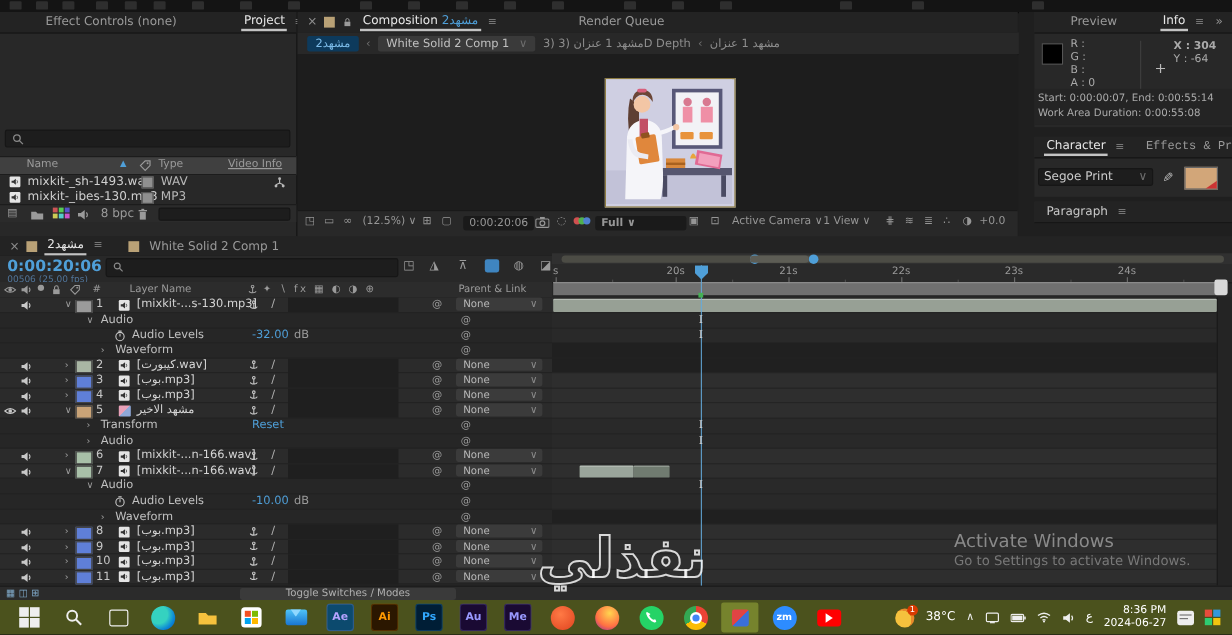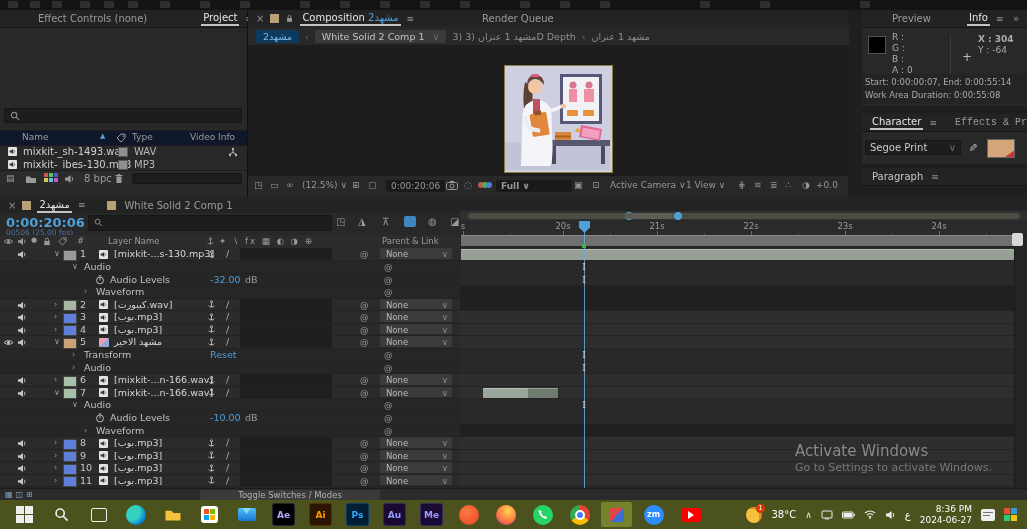--- a/index.html
+++ b/index.html
@@ -17,21 +17,21 @@
   .inset{background:#1d1d1d;border:1px solid #161616;border-radius:2px;}
   .blue{color:#4f9fd8;}
   .dim{color:#8e8e8e;}
   .vdim{color:#6d6d6d;}
   
   #topstrip{left:0;top:0;width:1027px;height:10px;background:#141414;border-bottom:1px solid #050505;}
   #topstrip span{position:absolute;top:1px;width:10px;height:7px;background:#2e2e2e;border-radius:1px;}
   
   #leftpanel{left:0;top:10px;width:247px;height:187px;background:#282828;border-right:1px solid #101010;}
   #proj-search{left:4px;top:98px;width:238px;height:15px;display:flex;align-items:center;padding-left:5px;box-sizing:border-box;}
-  #proj-header{left:0;top:120px;width:247px;height:14px;background:#0f172a;border-top:1px solid #1c1c1c;border-bottom:1px solid #1c1c1c;color:#9a9a9a;font-size:9px;}
+  #proj-header{left:0;top:120px;width:247px;height:14px;background:#404040;border-top:1px solid #1c1c1c;border-bottom:1px solid #1c1c1c;color:#9a9a9a;font-size:9px;}
   #proj-rows .prow{position:absolute;left:0;width:247px;height:13px;display:flex;align-items:center;}
   #proj-bottom{left:0;top:160px;width:247px;height:14px;background:#2b2b2b;border-top:1px solid #1c1c1c;color:#9a9a9a;}
   .fic{display:inline-block;width:9px;height:9px;background:#e4e4e4;border-radius:1px;position:relative;}
   .fic svg{position:absolute;left:1px;top:1px;}
   .thumbic{display:inline-block;width:10px;height:9px;border-radius:1px;background:linear-gradient(135deg,#e8a0b8 0 50%,#8fa8d8 50% 100%);}
   .sw{display:inline-block;width:8px;height:8px;background:#8f8f8f;border:1px solid #555;}
   
   #comppanel{left:248px;top:10px;width:600px;height:187px;background:#222;}
   #compcrumbs{position:absolute;left:0;top:17px;width:600px;height:18px;background:#282828;border-bottom:1px solid #191919;
     display:flex;align-items:center;gap:6px;padding-left:8px;white-space:nowrap;font-size:9.5px;}
@@ -210,21 +210,21 @@
           <use href="#i-search"></use>
         </svg>
     </div>
     <div id="proj-header" class="abs">
       <span class="abs" style="left:22px;top:1px;">Name</span>
       <span class="abs" style="left:100px;top:1px;color:#4f9fd8;font-size:7px;">▲</span>
       <svg class="abs" style="left:116px;top:2px;color:#9a9a9a" width="10" height="10">
           <use href="#i-tag"></use>
         </svg>
       <span class="abs" style="left:132px;top:1px;">Type</span>
-      <span class="abs" style="left:190px;top:1px;">Video Info</span>
+      <span class="abs" style="left:190px;top:1px;text-decoration:underline;">Video Info</span>
     </div>
     <div id="proj-rows">
         <div class="prow" style="top: 135px;">
           <span class="fic" style="margin-left: 8px;">
             <svg width="7" height="7" style="color: rgb(51, 51, 51);">
               <use href="#i-spk"></use>
             </svg>
           </span>
           <span style="margin-left: 6px; color: rgb(207, 207, 207);">mixkit-_sh-1493.wav</span>
           <span class="sw" style="position: absolute; left: 118px;"></span>
@@ -797,20 +797,21 @@
       <div class="ibeam" style="left: 580px; top: 164.62px;">I</div>
       <div class="ibeam" style="left: 580px; top: 202.36px;">I</div>
       <div class="bar" style="left: 461px; top: 52.4px; width: 553px; background: rgb(151, 160, 149);"></div>
       <div class="bar" style="left: 483px; top: 190.78px; width: 45px; background: rgb(154, 165, 155);"></div>
       <div class="bar" style="left: 528px; top: 190.78px; width: 30px; background: rgb(112, 123, 112);"></div>
     </div>
 
   <div class="abs" id="activate1">Activate Windows</div>
   <div class="abs" id="activate2">Go to Settings to activate Windows.</div>
 
+  <div class="abs hollow" id="wm-ar">نفذلي</div>
 
   <div id="taskbar" class="abs">
     <div id="tb-apps" style="display:flex;align-items:center;">
         <div class="tbi">
           <span class="winlogo">
             <i></i>
             <i></i>
             <i></i>
             <i></i>
           </span>
@@ -840,21 +841,21 @@
               <i style="background: rgb(255, 185, 0);"></i>
             </span>
           </span>
         </div>
         <div class="tbi">
           <span style="width: 18px; height: 13px; background: linear-gradient(rgb(79, 195, 247), rgb(25, 118, 210)); border-radius: 2px; position: relative; overflow: hidden;">
             <i style="position: absolute; left: 0px; top: -7px; width: 18px; height: 13px; background: rgb(143, 216, 255); transform: rotate(0deg); clip-path: polygon(0px 0px, 50% 100%, 100% 0px);"></i>
           </span>
         </div>
         <div class="tbi">
-          <span class="tile" style="background: #000000; color: rgb(181, 163, 255); border: 1px solid rgba(181, 163, 255, 0.2);">Ae</span>
+          <span class="tile" style="background: #0c4a6e; color: rgb(181, 163, 255); border: 1px solid rgba(181, 163, 255, 0.2);">Ae</span>
         </div>
         <div class="tbi">
           <span class="tile" style="background: rgb(43, 23, 0); color: rgb(255, 154, 0); border: 1px solid rgba(255, 154, 0, 0.2);">Ai</span>
         </div>
         <div class="tbi">
           <span class="tile" style="background: rgb(0, 30, 54); color: rgb(49, 168, 255); border: 1px solid rgba(49, 168, 255, 0.2);">Ps</span>
         </div>
         <div class="tbi">
           <span class="tile" style="background: rgb(26, 10, 51); color: rgb(153, 153, 255); border: 1px solid rgba(153, 153, 255, 0.2);">Au</span>
         </div>

